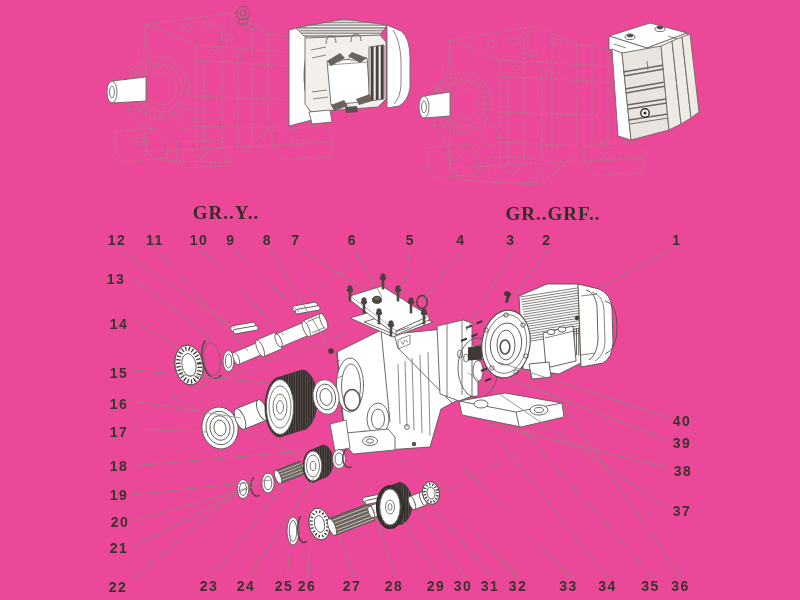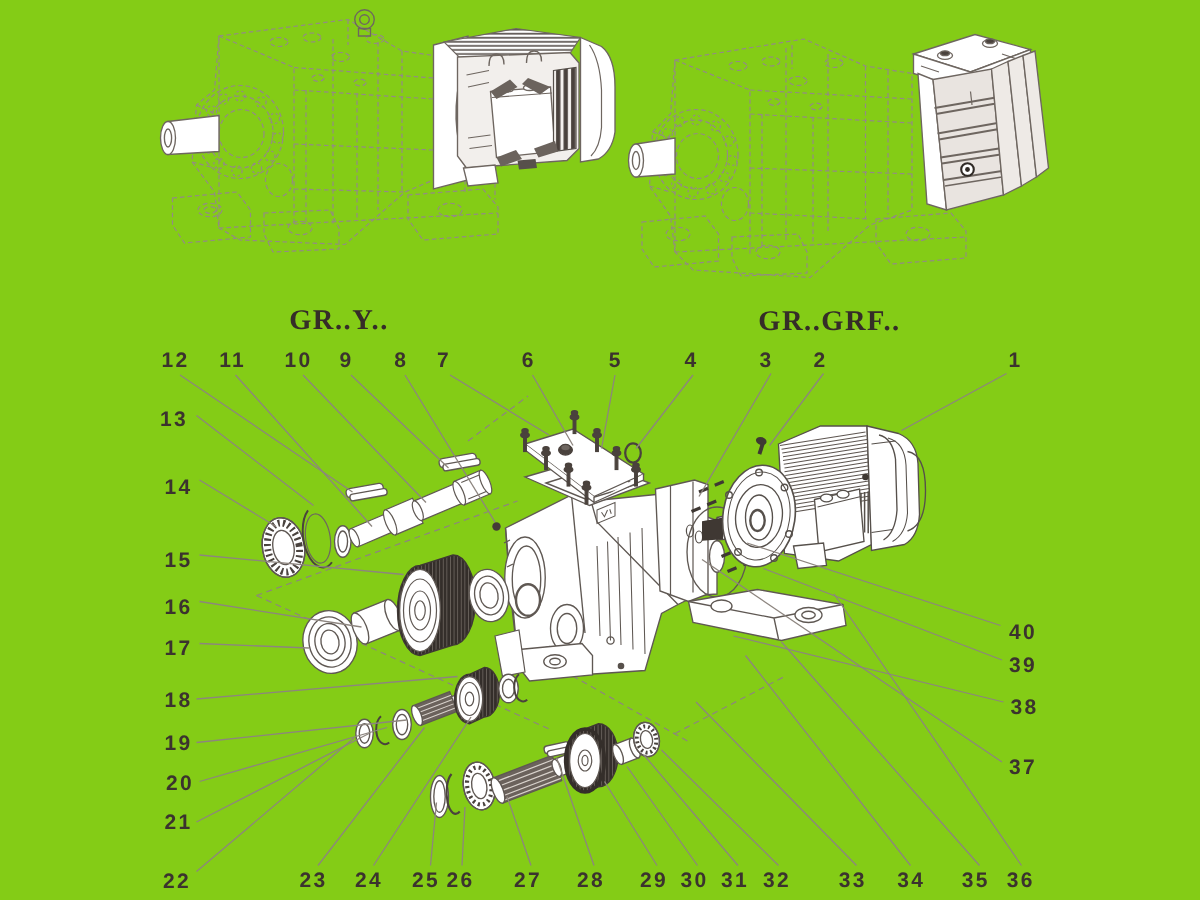--- a/index.html
+++ b/index.html
@@ -1,16 +1,16 @@
 <!DOCTYPE html>
 <html><head>
 <meta charset="utf-8">
 <style>
   html,body{margin:0;padding:0;background:#ffffff;}
-  .page{position:relative;width:800px;height:600px;background:#84cc16;overflow:hidden;}
+  .page{position:relative;width:800px;height:600px;background:#ec4899;overflow:hidden;}
   svg{display:block;}
   text{font-family:"Liberation Sans",sans-serif;}
   .cap{font-family:"Liberation Serif",serif;font-weight:bold;}
 </style>
 </head>
 <body>
 <div class="page">
 <svg width="800" height="600" viewBox="0 0 800 600">
 <defs>
   <pattern id="hhdark" width="5" height="3.2" patternUnits="userSpaceOnUse">

